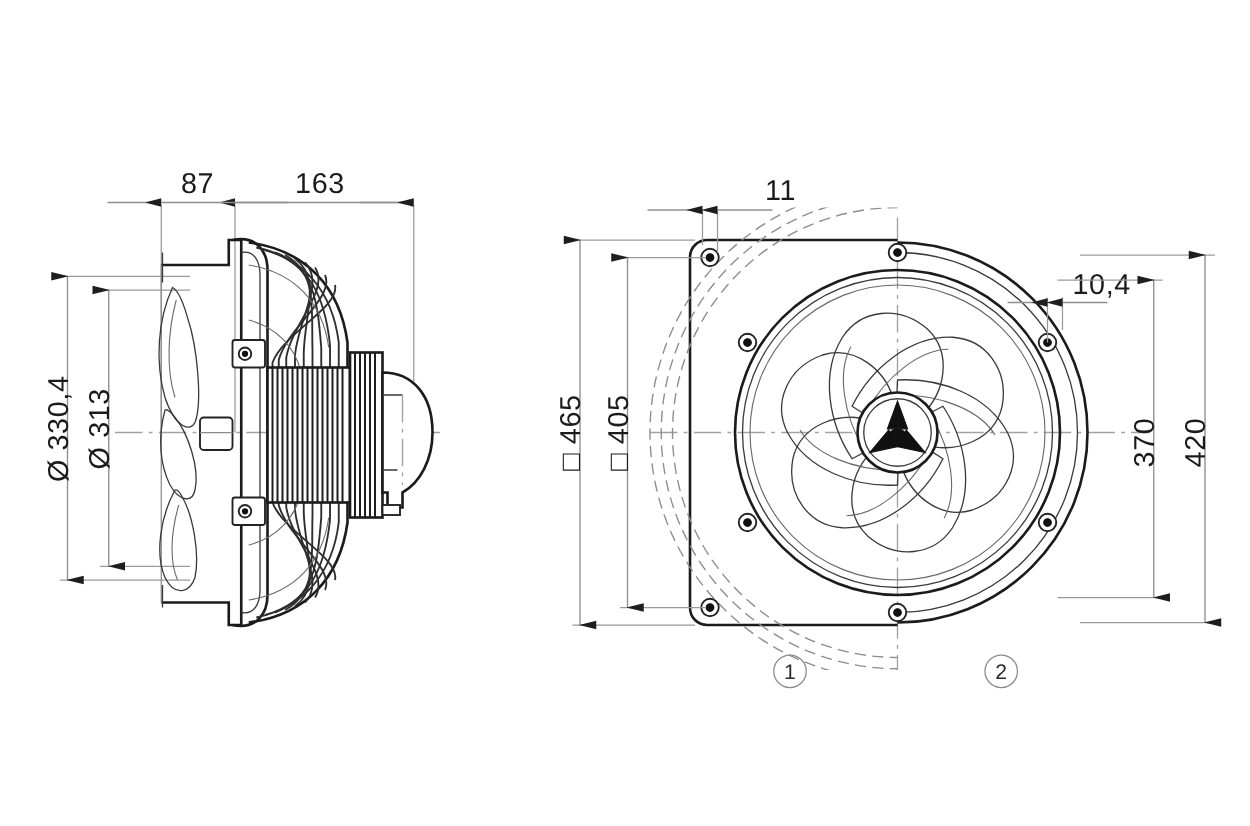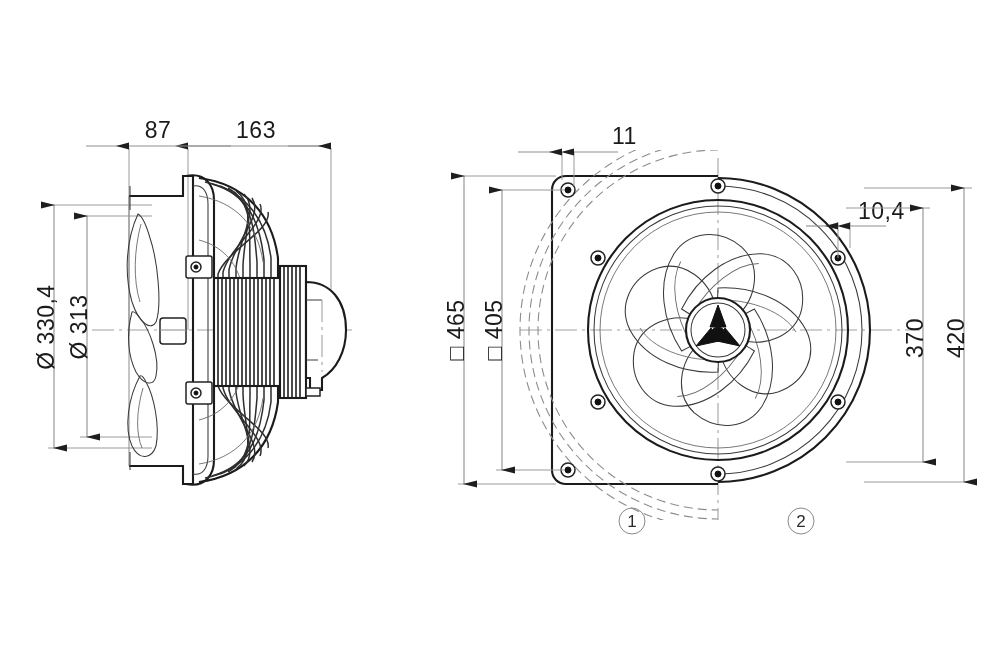--- a/index.html
+++ b/index.html
@@ -12,20 +12,21 @@
     width: 1000px;
     height: 661px;
     overflow: hidden;
     font-family: "Liberation Sans", sans-serif;
   }
   #drawing-root {
     position: relative;
     width: 1000px;
     height: 475px;
     background: #ffffff;
+    margin-top: 16px;
   }
   svg#drawing-canvas {
     display: block;
     width: 1000px;
     height: 661px;
     background: #ffffff;
   }
   .dim-text {
     font-family: "Liberation Sans", sans-serif;
     font-size: 23px;

